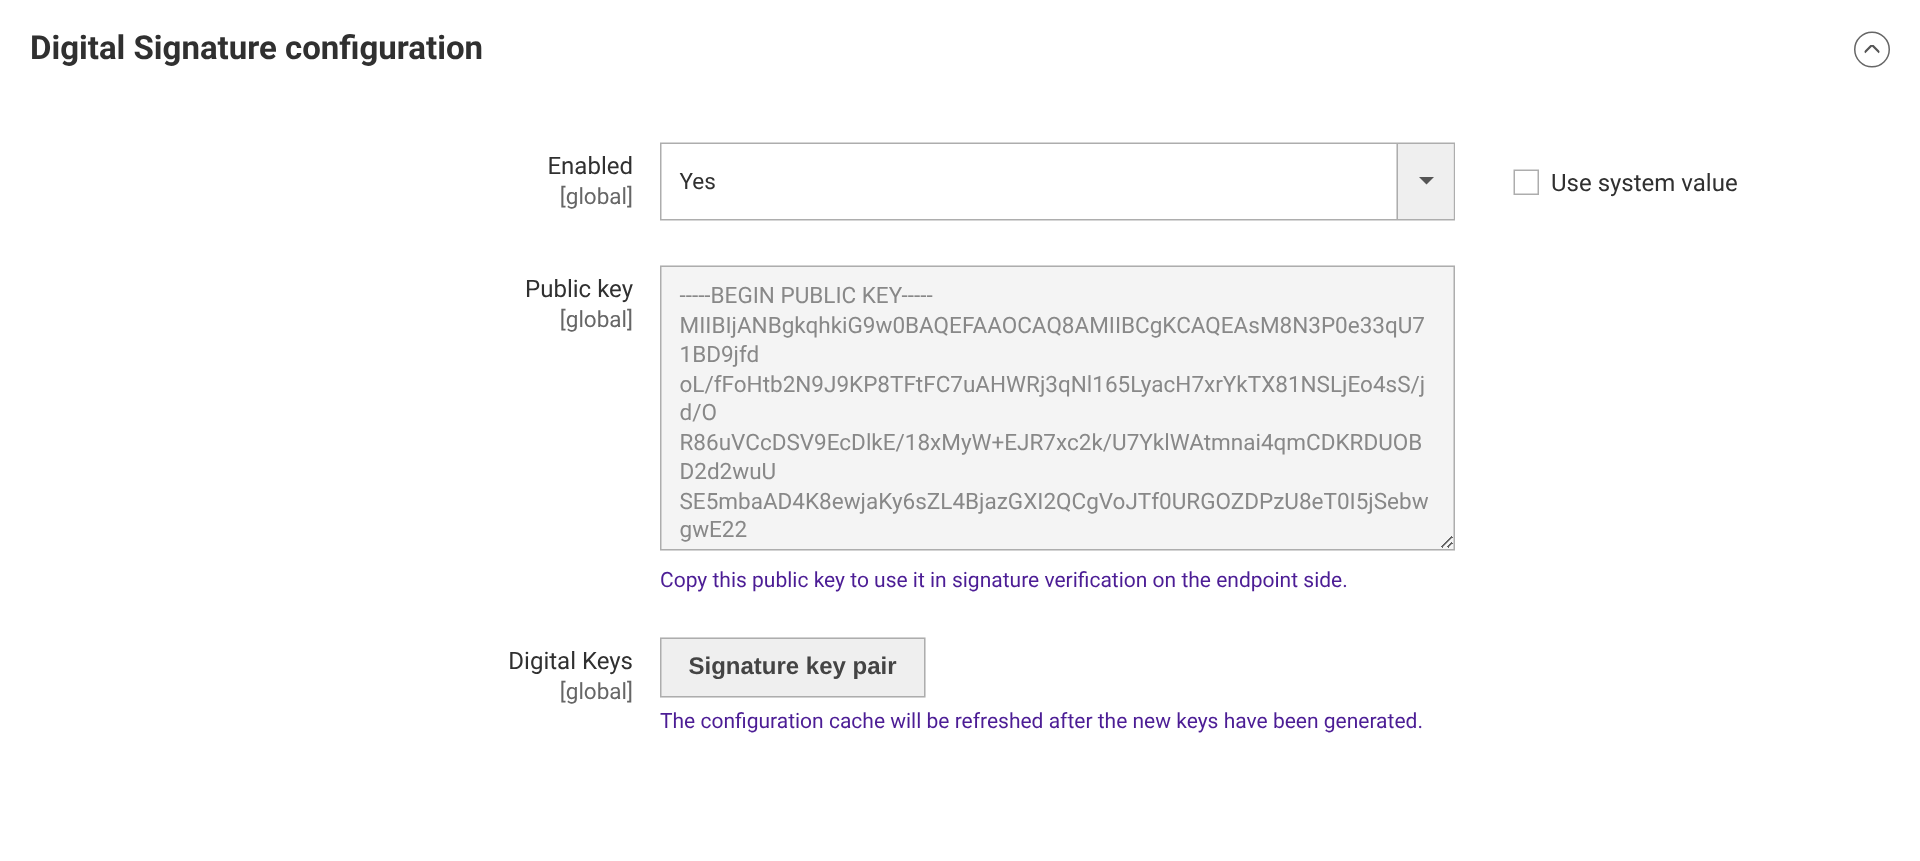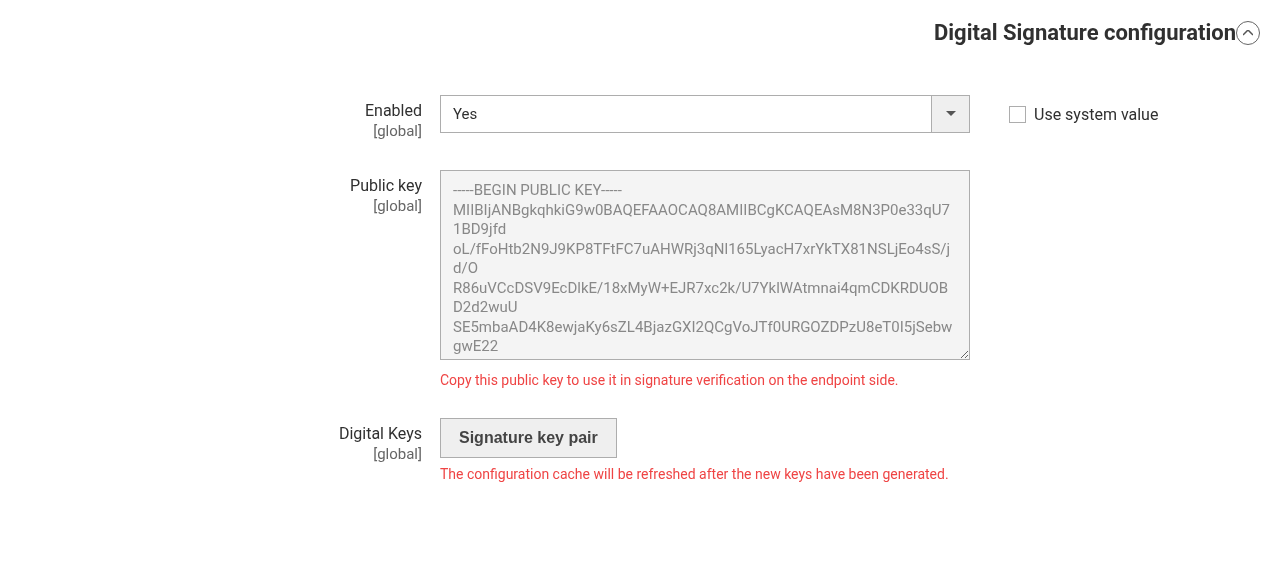--- a/index.html
+++ b/index.html
@@ -9,21 +9,21 @@
     }
     body {
       font-family: -apple-system, BlinkMacSystemFont, "Segoe UI", Roboto, "Helvetica Neue", Arial, sans-serif;
       background: #fff;
       color: #333;
       padding: 20px;
       width: 1280px;
     }
     .section-header {
       display: flex;
-      justify-content: flex-end;
+      justify-content: space-between;
       align-items: center;
       margin-bottom: 50px;
     }
     .section-title {
       font-size: 22px;
       font-weight: 700;
       color: #303030;
     }
     .collapse-toggle {
       width: 24px;
@@ -64,21 +64,21 @@
     .field-col {
       flex: 1;
       max-width: 850px;
     }
     .select-wrap {
       display: inline-flex;
       align-items: center;
       border: 1px solid #adadad;
       background: #fff;
       width: 530px;
-      height: 38px;
+      height: 52px;
     }
     .select-value {
       flex: 1;
       padding: 0 12px;
       font-size: 15px;
       color: #303030;
     }
     .select-arrow {
       width: 38px;
       height: 100%;
@@ -118,21 +118,21 @@
       font-size: 15px;
       padding: 10px 12px;
       resize: both;
       overflow: hidden;
       line-height: 1.3;
       white-space: pre-wrap;
       word-break: break-all;
     }
     .help-text {
       font-size: 14px;
-      color: #ef4444;
+      color: #4c1d95;
       margin-top: 8px;
       max-width: 530px;
     }
     .btn {
       display: inline-block;
       padding: 10px 18px;
       background: #efefef;
       border: 1px solid #adadad;
       font-size: 16px;
       font-weight: 600;

